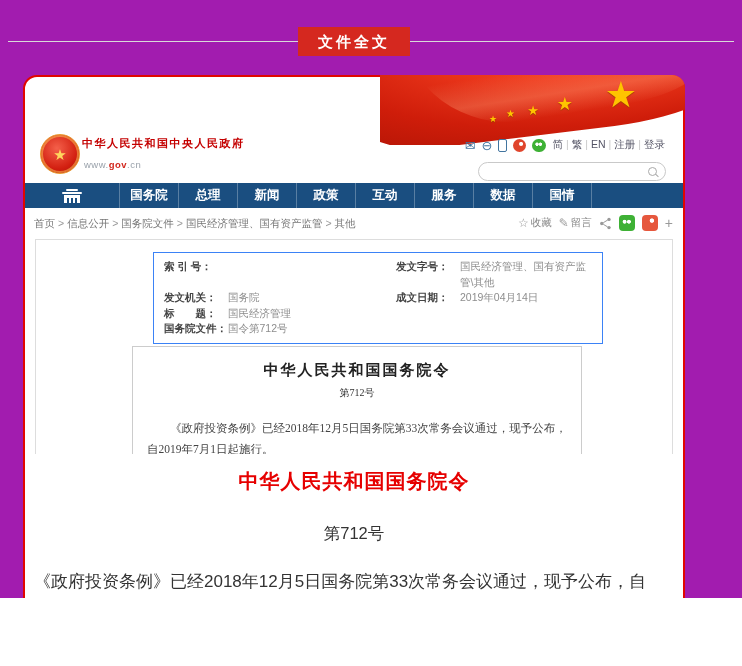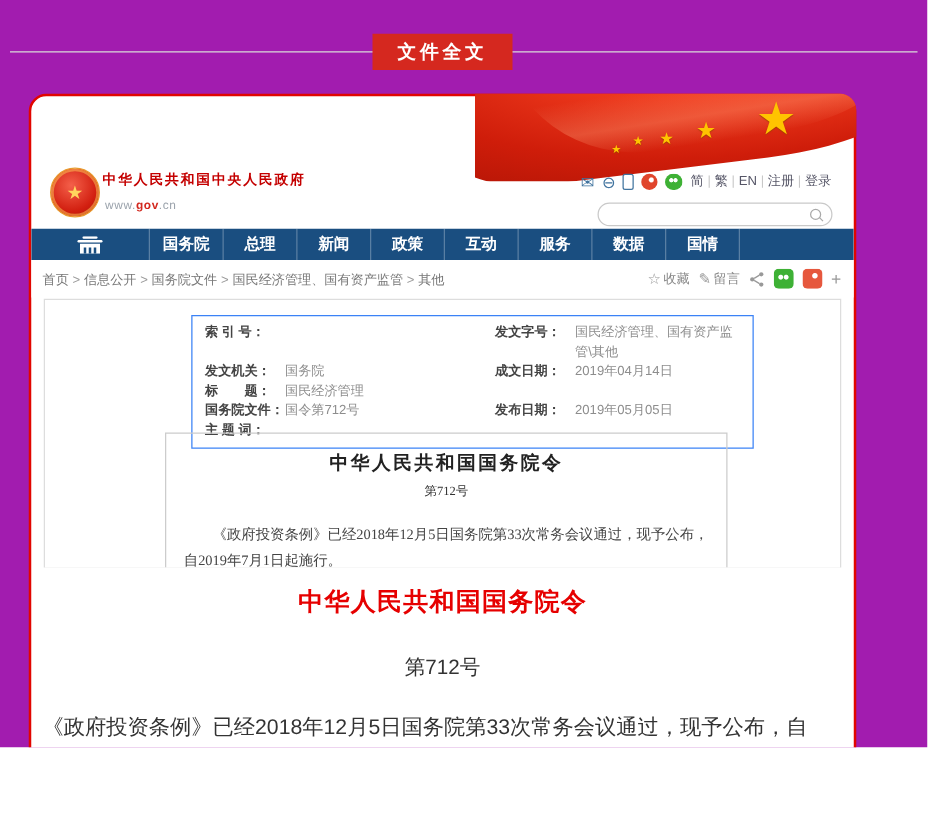--- a/index.html
+++ b/index.html
@@ -235,34 +235,20 @@
             <span class="mpair-r">
                 <span class="ml"></span>
                 <span class="mv"></span>
               </span>
           </div>
           <div class="meta-row">
             <span class="mpair-l">
                 <span class="ml">国务院文件：</span>
                 <span class="mv">国令第712号</span>
               </span>
-            <span class="mpair-r">
-                <span class="ml">发布日期：</span>
-                <span class="mv">2019年05月05日</span>
-              </span>
-          </div>
-          <div class="meta-row">
-            <span class="mpair-l">
-                <span class="ml">主 题 词：</span>
-                <span class="mv"></span>
-              </span>
-            <span class="mpair-r">
-                <span class="ml"></span>
-                <span class="mv"></span>
-              </span>
           </div>
         </div>
 
         <div class="doc-box">
           <div class="doc-title">中华人民共和国国务院令</div>
           <div class="doc-num">第712号</div>
           <div class="doc-body">《政府投资条例》已经2018年12月5日国务院第33次常务会议通过，现予公布，自2019年7月1日起施行。</div>
         </div>
       </div>
     </div>

